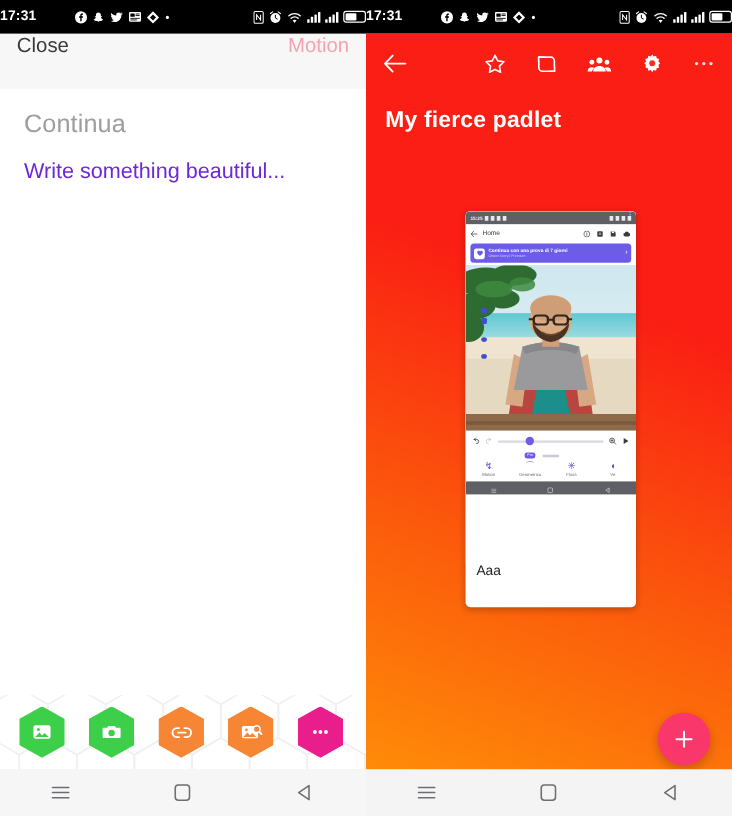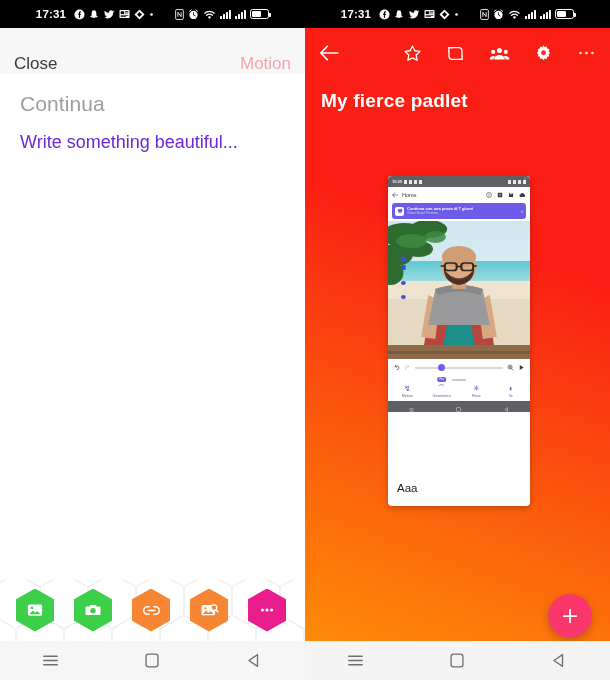--- a/index.html
+++ b/index.html
@@ -9,21 +9,21 @@
     background: #ffffff;
     font-family: "Liberation Sans", sans-serif;
     overflow: hidden;
   }
   .screens { display: flex; width: 610px; height: 680px; }
   .screen { width: 305px; height: 680px; position: relative; overflow: hidden; }
 
   
   .statusbar {
     height: 28px; background: #000000; color: #ffffff;
-    display: flex; align-items: center; justify-content: center;
+    display: flex; align-items: center; justify-content: space-between;
     gap: 5px; font-size: 11.5px; font-weight: 700;
     position: relative; z-index: 30;
   }
   .statusbar .clock { letter-spacing: .2px; margin-right: 3px; }
   .sb-icons { display: flex; align-items: center; gap: 4px; }
   .sb-gap { width: 11px; }
   .sbi { display: inline-flex; align-items: center; justify-content: center; }
   .sbi svg { display: block; }
   .bars { display: flex; align-items: flex-end; gap: 1px; height: 9px; }
   .bars i { display: block; width: 2px; background: #fff; border-radius: .5px; }
@@ -35,21 +35,21 @@
   }
   .battery::after {
     content:""; position:absolute; right:-3px; top:2.6px;
     width:2px; height:4px; background:#fff; border-radius:0 1px 1px 0;
   }
   .battery span { display:block; height:100%; width:58%; background:#fff; border-radius:1px; }
 
   
   .composer { background: #f7f7f8; height: 652px; position: relative; }
   .comp-top {
-    height: 46px; display: flex; align-items: flex-end; justify-content: space-between;
+    height: 46px; display: flex; align-items: flex-start; justify-content: space-between;
     padding: 0 14px; background: #f7f7f8;
   }
   .close-btn { font-size: 17px; color: #3a3a3c; font-weight: 400; }
   .publish-btn { font-size: 17px; color: #f5a3b0; font-weight: 400; }
 
   .color-row { padding: 4px 12px 10px; background: #f7f7f8; }
   .color-pill {
     display: inline-flex; align-items: center; gap: 7px;
     background: #ececee; border-radius: 14px; padding: 5px 13px 5px 7px;
   }
@@ -114,21 +114,21 @@
 
   
   .card {
     position: absolute; left: 388px; top: 148px; width: 142px; height: 330px;
     background: #ffffff; border-radius: 4px;
     box-shadow: 0 2px 6px rgba(0,0,0,.24);
     overflow: hidden; display: flex; flex-direction: column;
   }
   .screens .card { left: 83px; }
   .card-media { height: 294px; position: relative; overflow: hidden; background: #fff; }
-  .card-caption { flex: 1; display: flex; align-items: center; padding: 0 9px; }
+  .card-caption { flex: 1; display: flex; padding: 0 9px; }
   .card-caption span { font-size: 11.5px; color: #222; }
 
   
   .nested { position: absolute; inset: 0; background: #ffffff; }
   .n-status {
     height: 11px; background: #5f5f66; display:flex; align-items:center;
     justify-content: space-between; padding: 0 4px;
   }
   .n-status .l, .n-status .r { display:flex; align-items:center; gap:2px; }
   .n-tick { width:3px; height:4px; background:#e9e9ee; border-radius:.5px; display:block; }

